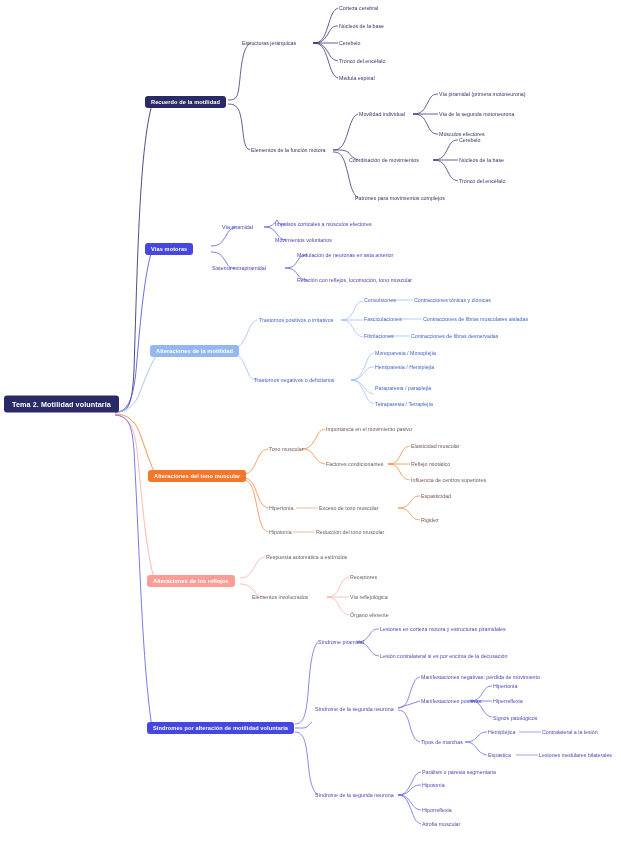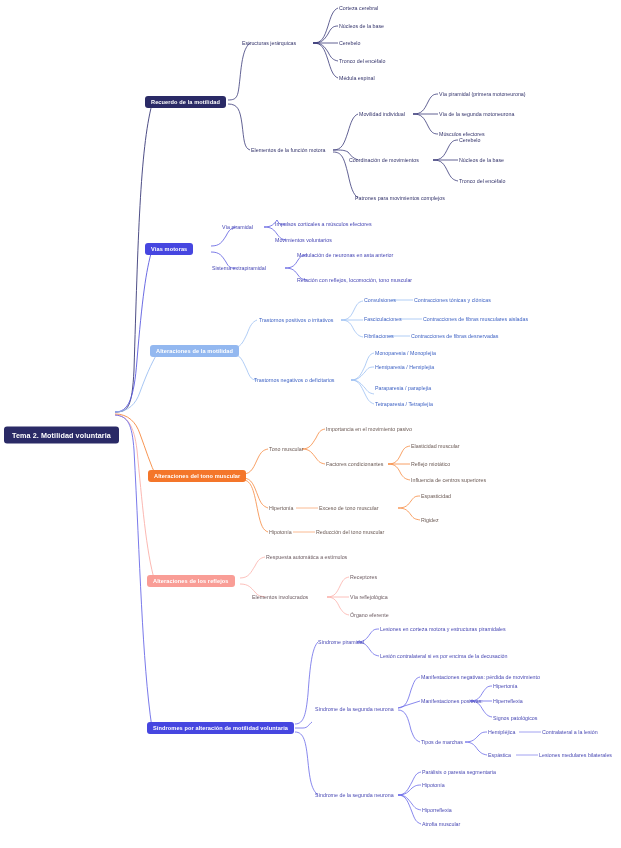--- a/index.html
+++ b/index.html
@@ -166,21 +166,21 @@
       <path d="M519,732 L541,732" stroke="#8a8aee"></path>
       <path d="M516,755 L538,755" stroke="#8a8aee"></path>
 
       <path d="M398,795 C406,795 408,789 412,782 C415,776 416,773 421,772"></path>
       <path d="M398,795 C406,795 408,792 412,788 C415,786 416,785 421,785"></path>
       <path d="M398,795 C406,795 408,799 412,804 C415,808 416,809 421,810"></path>
       <path d="M398,795 C406,795 408,802 412,812 C415,820 416,822 421,824"></path>
     </g>
   </svg>
 
-  <div class="pill root" style="left:4px;top:435px;">Tema 2. Motilidad voluntaria</div>
+  <div class="pill root" style="left:4px;top:404px;">Tema 2. Motilidad voluntaria</div>
 
   <div class="pill" style="left:145px;top:102px;background:#2a2a66;">Recuerdo de la motilidad</div>
 
   <div class="node tx-navy" style="left:242px;top:43px;">Estructuras jerárquicas</div>
   <div class="node tx-navy" style="left:339px;top:8px;">Corteza cerebral</div>
   <div class="node tx-navy" style="left:339px;top:26px;">Núcleos de la base</div>
   <div class="node tx-navy" style="left:339px;top:43px;">Cerebelo</div>
   <div class="node tx-navy" style="left:339px;top:61px;">Tronco del encéfalo</div>
   <div class="node tx-navy" style="left:339px;top:78px;">Médula espinal</div>
 

